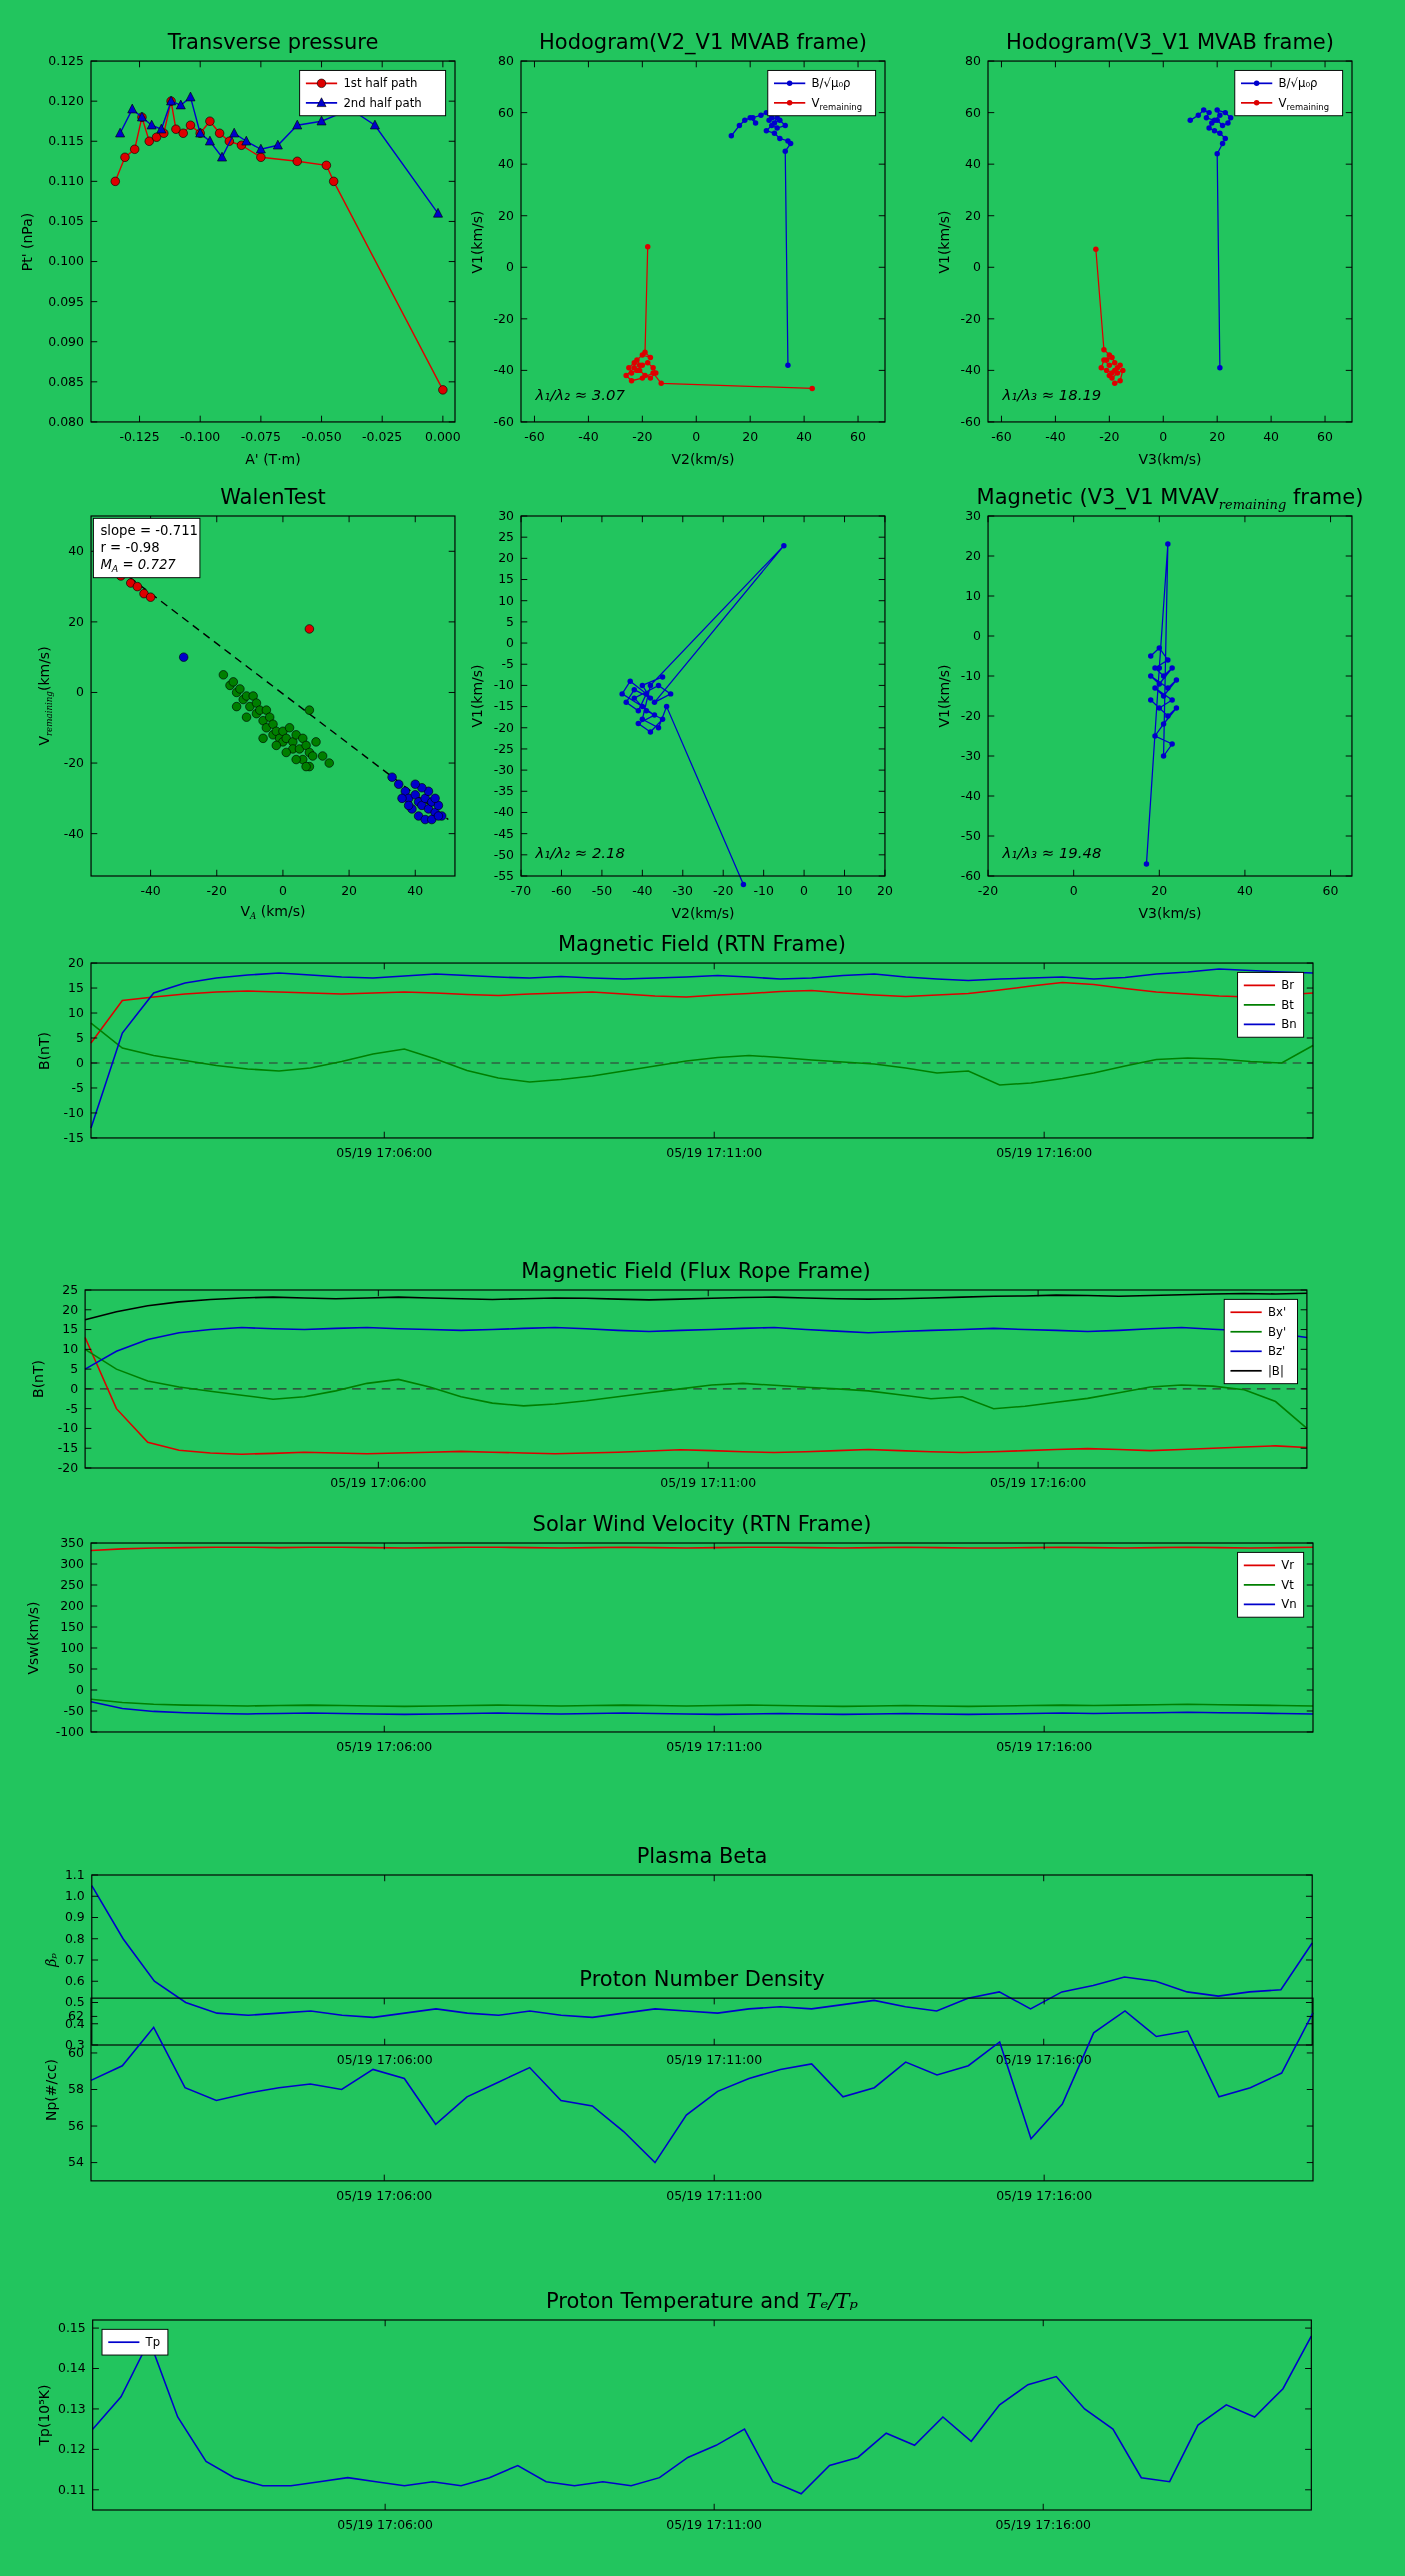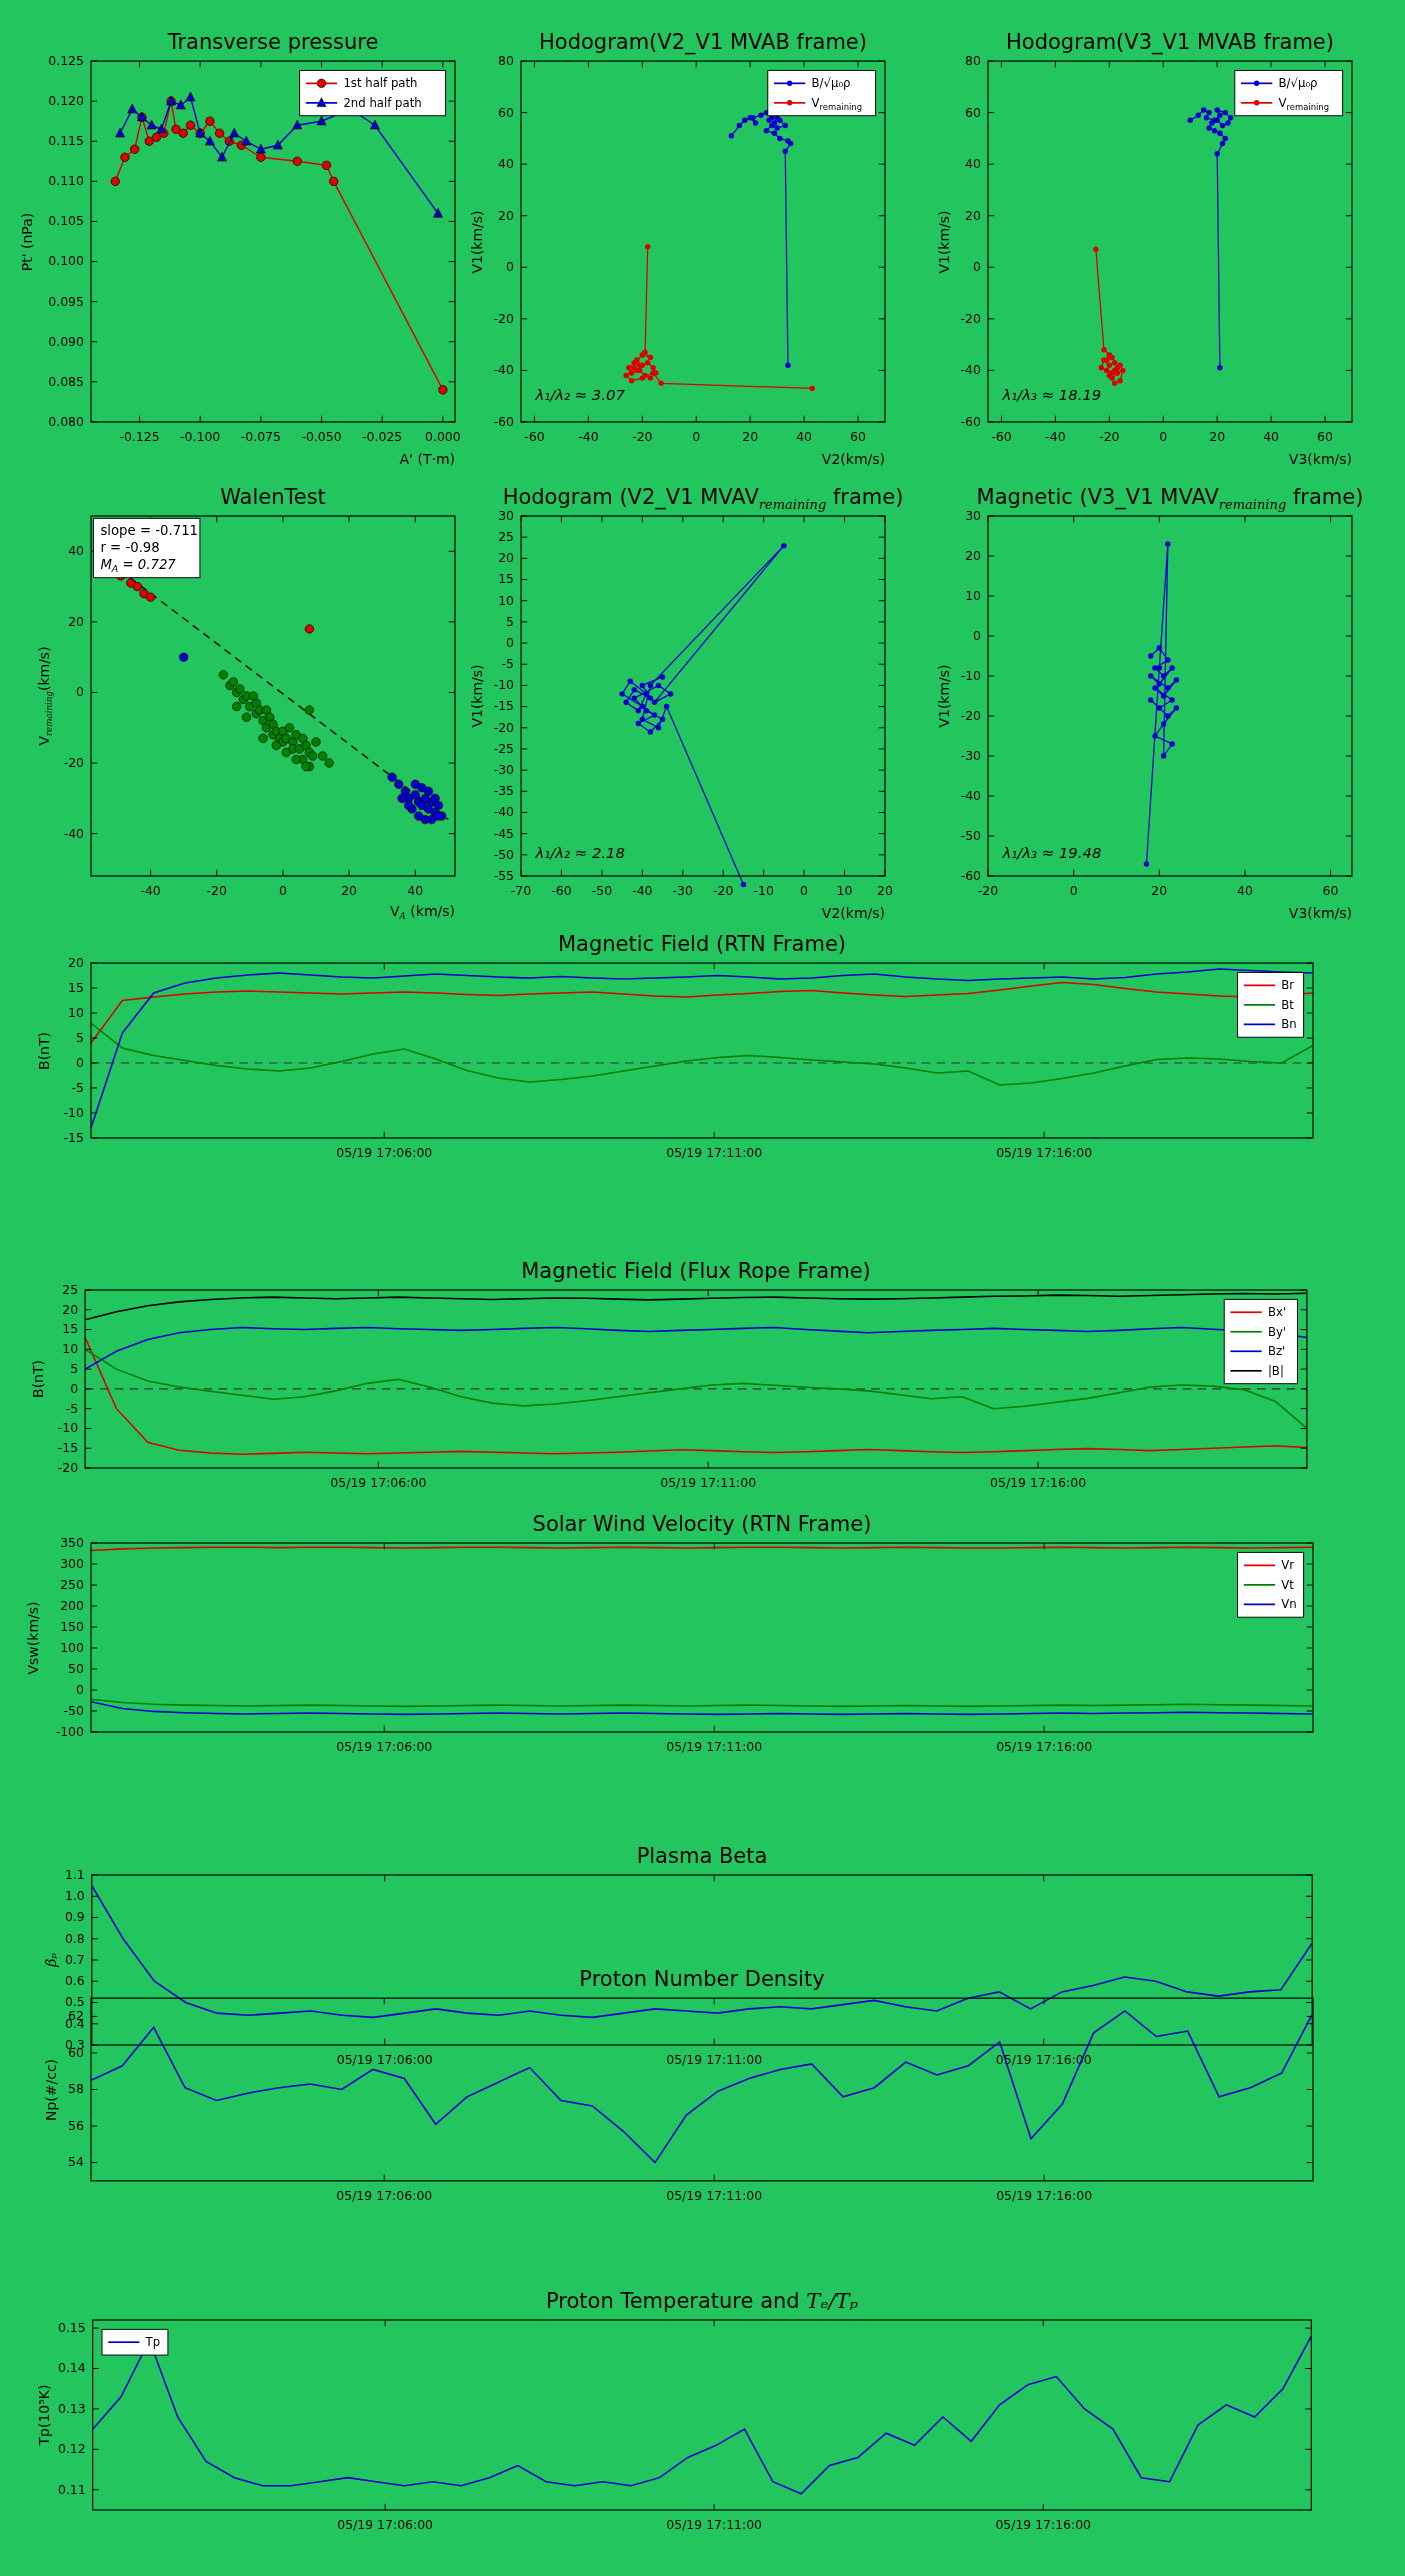--- a/index.html
+++ b/index.html
@@ -5,21 +5,21 @@
   * { box-sizing: border-box; }
   html, body { margin: 0; padding: 0; background: #ffffff; }
   body { font-family: "DejaVu Sans", "Liberation Sans", sans-serif; color: #000; }
   .page { position: relative; width: 1405px; height: 2576px; background: #22c55e; overflow: hidden; }
   .chart { position: absolute; }
   .axes { position: absolute; left: 0; top: 0; right: 0; bottom: 0; }
   .axes svg { position: absolute; left: 0; top: 0; overflow: visible; }
   .ptitle { position: absolute; left: -94px; right: -94px; top: -31px; text-align: center; font-size: 21px; white-space: nowrap; }
   .ylab { position: absolute; top: 50%; white-space: nowrap; transform-origin: 0 0;
           transform: rotate(-90deg) translateX(-50%); font-size: 14px; }
-  .xlab { position: absolute; left: 0; right: 0; bottom: -45px; text-align: right; font-size: 14px; }
+  .xlab { position: absolute; left: 0; right: 0; bottom: -45px; text-align: center; font-size: 14px; }
   .tsub { font-size: 0.62em; font-style: italic; font-family: "DejaVu Serif", "Liberation Serif", serif; vertical-align: -0.35em; }
   .tmath { font-style: italic; font-family: "DejaVu Serif", "Liberation Serif", serif; }
 </style>
 </head>
 <body>
 
 <div class="page">
 
   <div class="chart" style="left:91px;top:61px;width:364px;height:361px">
     <div class="ptitle"><span>Transverse pressure</span></div>
@@ -476,21 +476,20 @@
             <text x="12" y="24" font-size="17" fill="#000">slope = -0.711</text>
             <text x="12" y="46" font-size="17" fill="#000">r = -0.98</text>
             <text x="12" y="68" font-size="17" fill="#000" font-style="italic">M<tspan font-size="12" dy="4">A</tspan><tspan font-size="17" dy="-4"> = 0.727</tspan></text>
           </g>
         </svg>
       </div>
     <div class="xlab"><span>V</span><span class="tsub">A</span><span> (km/s)</span></div>
   </div>
 
   <div class="chart" style="left:521px;top:516px;width:364px;height:360px">
-    <div class="ptitle"><span>Hodogram (V2_V1 MVAV</span><span class="tsub">remaining</span><span> frame)</span></div>
     <div class="ylab" style="left:-52px"><span>V1(km/s)</span></div>
     <div class="axes">
         <svg width="364" height="360" viewBox="0 0 466 461">
           <polyline points="181.22222222222223,206.0941176470588 155.33333333333331,216.94117647058823 165.6888888888889,233.21176470588233 144.9777777777778,222.36470588235292 134.6222222222222,238.63529411764705 150.15555555555557,249.4823529411765 160.51111111111112,227.78823529411767 139.79999999999998,211.51764705882354 129.44444444444446,227.78823529411767 155.33333333333331,244.05882352941177 170.86666666666665,254.90588235294118 150.15555555555557,265.7529411764706 165.6888888888889,276.6 181.22222222222223,260.32941176470587 160.51111111111112,249.4823529411765 144.9777777777778,233.21176470588233 176.04444444444445,216.94117647058823 191.57777777777778,227.78823529411767 170.86666666666665,238.63529411764705 336.55555555555554,37.96470588235297 165.6888888888889,216.94117647058823 155.33333333333331,260.32941176470587 176.04444444444445,271.1764705882353 186.4,244.05882352941177 284.7777777777778,471.84705882352944" fill="none" stroke="#0000cc" stroke-width="1.6"></polyline>
           <circle cx="181.22222222222223" cy="206.0941176470588" r="3.5" fill="#0000cc"></circle>
           <circle cx="155.33333333333331" cy="216.94117647058823" r="3.5" fill="#0000cc"></circle>
           <circle cx="165.6888888888889" cy="233.21176470588233" r="3.5" fill="#0000cc"></circle>
           <circle cx="144.9777777777778" cy="222.36470588235292" r="3.5" fill="#0000cc"></circle>
           <circle cx="134.6222222222222" cy="238.63529411764705" r="3.5" fill="#0000cc"></circle>
           <circle cx="150.15555555555557" cy="249.4823529411765" r="3.5" fill="#0000cc"></circle>

